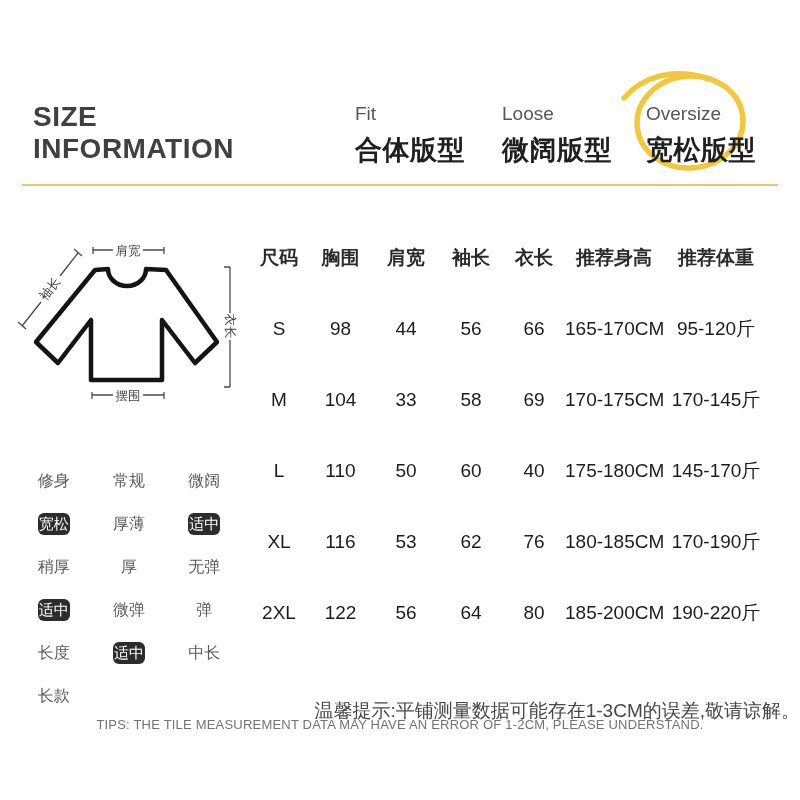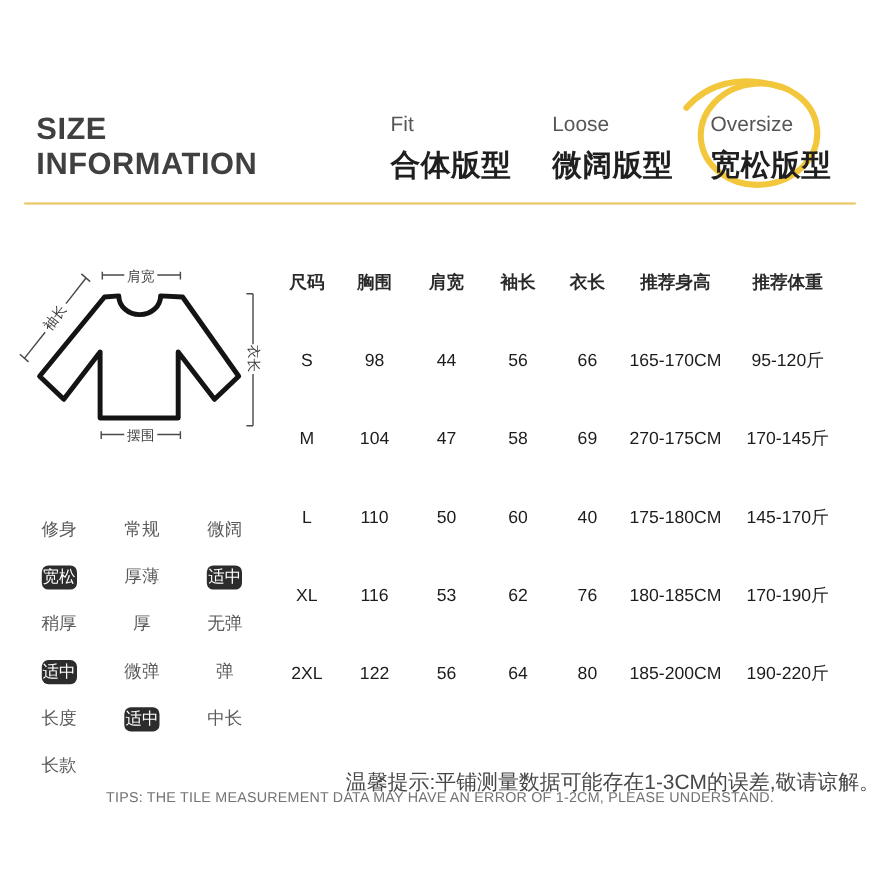--- a/index.html
+++ b/index.html
@@ -24,21 +24,21 @@
   .garment text{font-family:"Liberation Sans","DejaVu Sans",sans-serif;font-size:12.5px;fill:#3f3f3f;}
 
   .attr-grid{position:absolute;left:16px;top:460px;width:226px;display:grid;
              grid-template-columns:repeat(3,1fr);grid-auto-rows:43px;align-items:center;
              justify-items:center;font-size:16px;color:#5b5b5b;}
   .pill{background:#2c2c2c;color:#ffffff;border-radius:6px;padding:2px 1px 3px;font-size:15px;}
 
   .size-table{position:absolute;left:250px;top:222px;display:grid;
               grid-template-columns:58px 65px 66px 64px 62px 98px 106px;
               grid-auto-rows:71px;align-items:center;}
-  .size-table .cell{text-align:center;font-size:16px;color:#1c1c1c;white-space:nowrap;}
+  .size-table .cell{text-align:center;font-size:19px;color:#1c1c1c;white-space:nowrap;}
   .size-table .head{font-weight:bold;color:#2a2a2a;}
 
   .tip-zh{position:absolute;top:698px;left:0;width:100%;text-align:right;font-size:19px;color:#474747;}
   .tip-en{position:absolute;top:717px;left:0;width:100%;text-align:center;font-size:13px;
           color:#737373;letter-spacing:.2px;}
 </style>
 </head>
 <body>
 
 <div class="canvas">
@@ -118,24 +118,24 @@
     <div class="cell">S</div>
     <div class="cell">98</div>
     <div class="cell">44</div>
     <div class="cell">56</div>
     <div class="cell">66</div>
     <div class="cell">165-170CM</div>
     <div class="cell">95-120斤</div>
 
     <div class="cell">M</div>
     <div class="cell">104</div>
-    <div class="cell">47</div>
+    <div class="cell">33</div>
     <div class="cell">58</div>
     <div class="cell">69</div>
-    <div class="cell">270-175CM</div>
+    <div class="cell">170-175CM</div>
     <div class="cell">170-145斤</div>
 
     <div class="cell">L</div>
     <div class="cell">110</div>
     <div class="cell">50</div>
     <div class="cell">60</div>
     <div class="cell">40</div>
     <div class="cell">175-180CM</div>
     <div class="cell">145-170斤</div>
 

